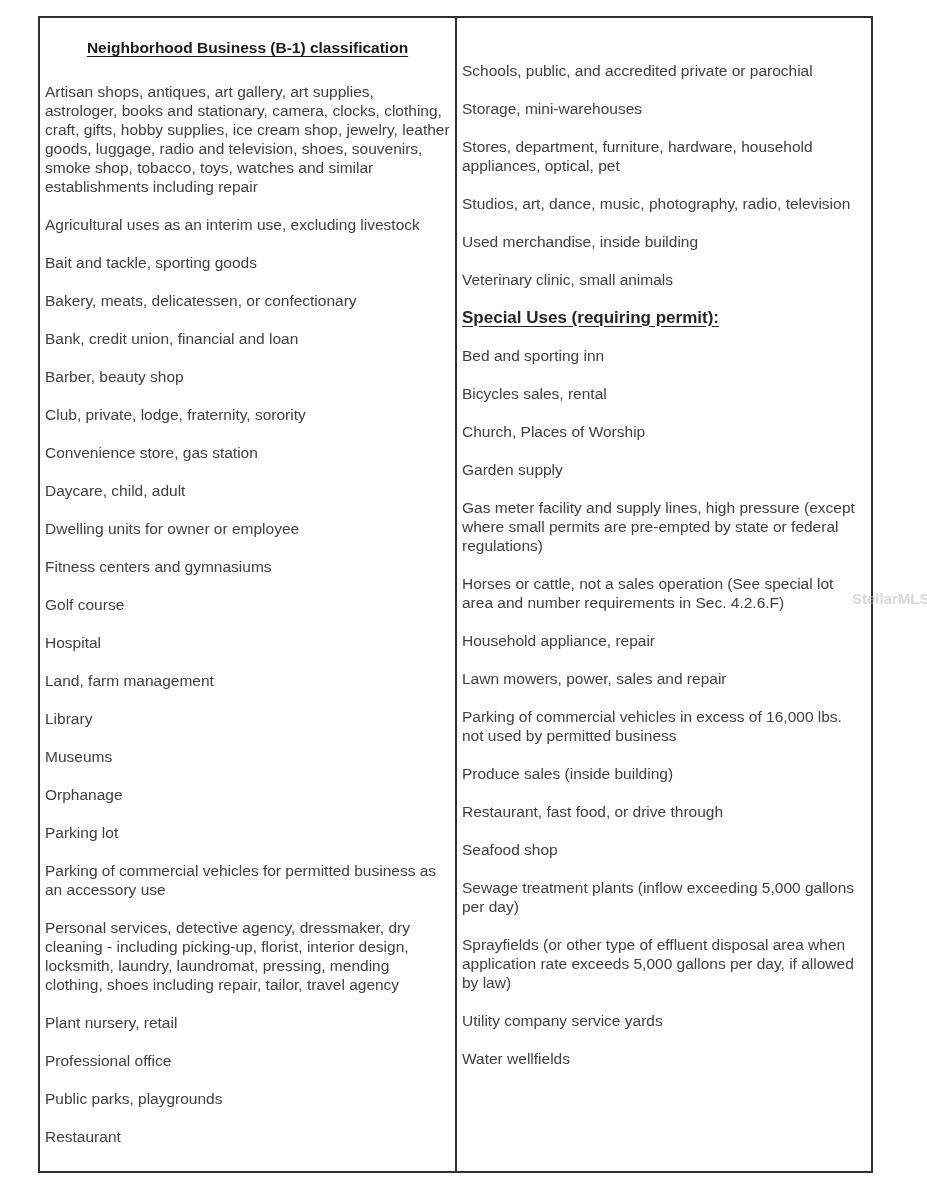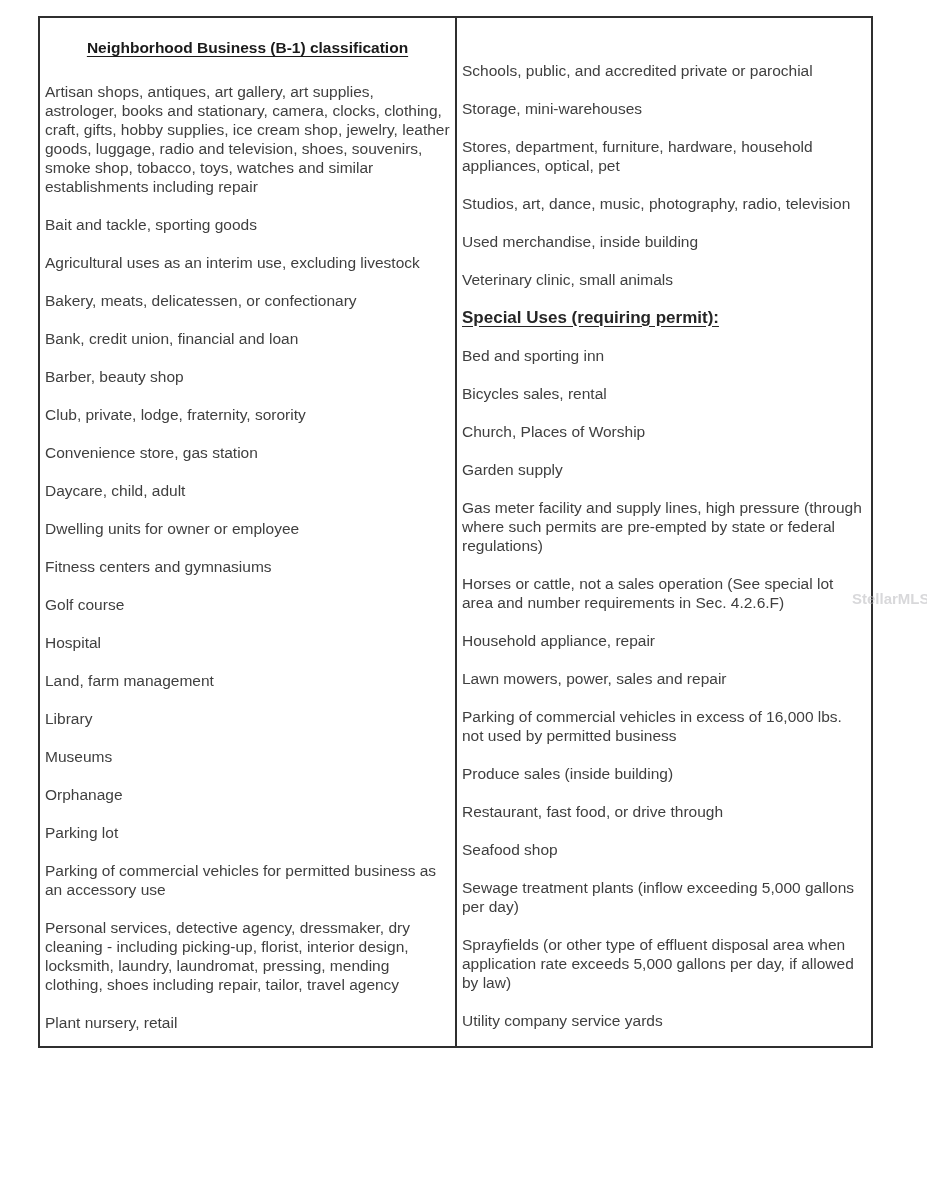--- a/index.html
+++ b/index.html
@@ -16,21 +16,21 @@
     font-size: 15.5px;
     line-height: 19px;
     color: #3f3f3f;
     -webkit-font-smoothing: antialiased;
   }
   .use-table {
     position: absolute;
     left: 38px;
     top: 16px;
     width: 835px;
-    height: 1032px;
+    height: 1157px;
     border: 2px solid #2f2f2f;
     box-sizing: border-box;
     display: flex;
     background: #ffffff;
   }
   .col {
     box-sizing: border-box;
     overflow: hidden;
   }
   .col-left {
@@ -75,22 +75,22 @@
   }
 </style>
 </head>
 <body>
 
 <div class="use-table">
   <div class="col col-left">
     <h1 class="col-title">Neighborhood Business (B-1) classification</h1>
     <p class="use-item">Artisan shops, antiques, art gallery, art supplies, astrologer, books and stationary, camera, clocks, clothing, craft, gifts, hobby supplies, ice cream shop, jewelry, leather goods, luggage, radio and television, shoes, souvenirs, smoke shop, tobacco, toys, watches and similar establishments including repair</p>
     <div>
+        <p class="use-item">Agricultural uses as an interim use, excluding livestock</p>
         <p class="use-item">Bait and tackle, sporting goods</p>
-        <p class="use-item">Agricultural uses as an interim use, excluding livestock</p>
         <p class="use-item">Bakery, meats, delicatessen, or confectionary</p>
         <p class="use-item">Bank, credit union, financial and loan</p>
         <p class="use-item">Barber, beauty shop</p>
         <p class="use-item">Club, private, lodge, fraternity, sorority</p>
         <p class="use-item">Convenience store, gas station</p>
         <p class="use-item">Daycare, child, adult</p>
         <p class="use-item">Dwelling units for owner or employee</p>
         <p class="use-item">Fitness centers and gymnasiums</p>
         <p class="use-item">Golf course</p>
         <p class="use-item">Hospital</p>
@@ -115,21 +115,21 @@
         <p class="use-item">Studios, art, dance, music, photography, radio, television</p>
         <p class="use-item">Used merchandise, inside building</p>
         <p class="use-item">Veterinary clinic, small animals</p>
       </div>
     <h2 class="section-heading">Special Uses (requiring permit):</h2>
     <div>
         <p class="use-item">Bed and sporting inn</p>
         <p class="use-item">Bicycles sales, rental</p>
         <p class="use-item">Church, Places of Worship</p>
         <p class="use-item">Garden supply</p>
-        <p class="use-item">Gas meter facility and supply lines, high pressure (through where such permits are pre-empted by state or federal regulations)</p>
+        <p class="use-item">Gas meter facility and supply lines, high pressure (except where small permits are pre-empted by state or federal regulations)</p>
         <p class="use-item">Horses or cattle, not a sales operation (See special lot area and number requirements in Sec. 4.2.6.F)</p>
         <p class="use-item">Household appliance, repair</p>
         <p class="use-item">Lawn mowers, power, sales and repair</p>
         <p class="use-item">Parking of commercial vehicles in excess of 16,000 lbs. not used by permitted business</p>
         <p class="use-item">Produce sales (inside building)</p>
         <p class="use-item">Restaurant, fast food, or drive through</p>
         <p class="use-item">Seafood shop</p>
         <p class="use-item">Sewage treatment plants (inflow exceeding 5,000 gallons per day)</p>
         <p class="use-item">Sprayfields (or other type of effluent disposal area when application rate exceeds 5,000 gallons per day, if allowed by law)</p>
         <p class="use-item">Utility company service yards</p>

